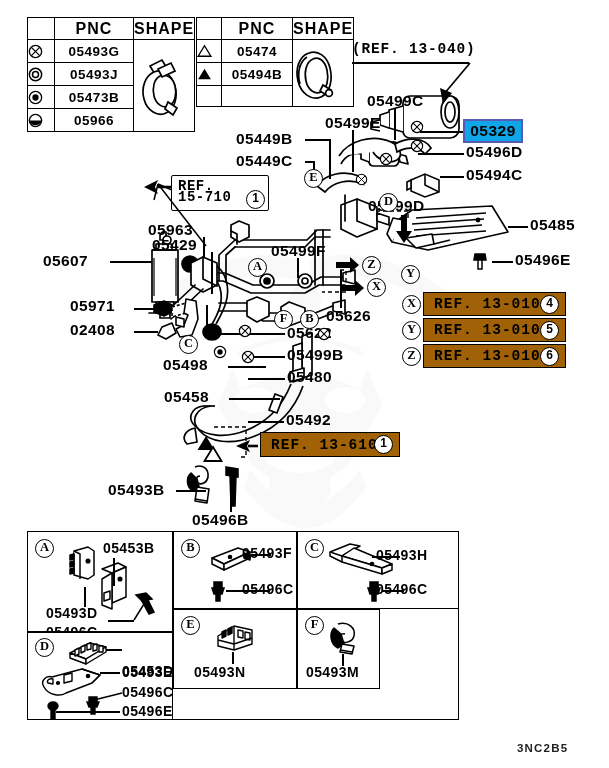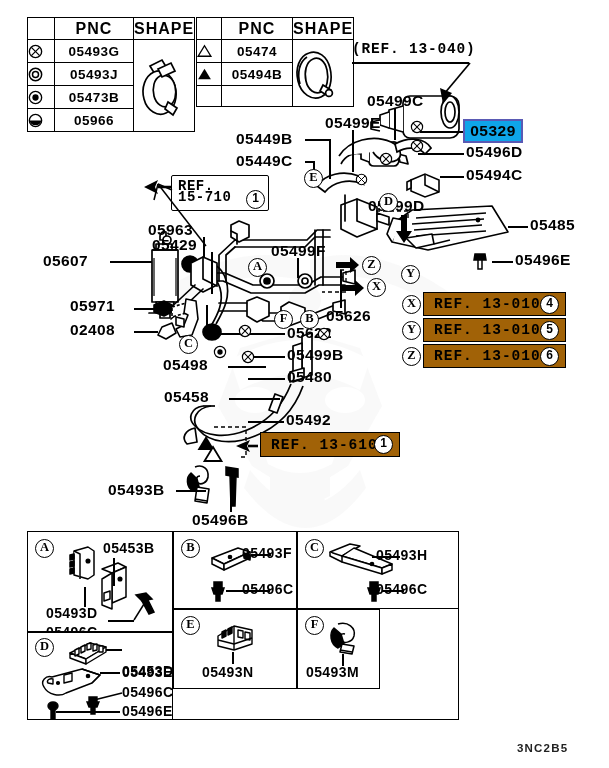--- a/index.html
+++ b/index.html
@@ -722,21 +722,21 @@
         <path d="M6 14 L22 4 L40 8 L40 22 L22 28 L6 24 Z"></path>
         <path d="M22 4 l0 24"></path>
         <path d="M10 10 l4 -2 0 6 -4 2z" fill="#000"></path>
         <path d="M16 7 l4 -2 0 6 -4 2z" fill="#000"></path>
         <path d="M26 8 l5 1 0 7 -5 -1z"></path>
         <path d="M33 10 l5 1 0 7 -5 -1z"></path>
         <path d="M6 18 l16 4 18 -6" fill="none"></path>
       </g>
     </svg>
     <div class="ld" style="left:58px;top:42px;width:1.6px;height:12px;"></div>
-    <div class="lbl sm" style="left:20px;top:55px;margin-left:8px;">05493N</div>
+    <div class="lbl sm" style="left:20px;top:55px;">05493N</div>
   </div>
 
   <div class="panel" style="left:297px;top:609px;width:83px;height:80px;">
     <div class="circ" style="left:7px;top:6px;">F</div>
     <svg class="abs" style="left:30px;top:10px;" width="34" height="36" viewBox="0 0 34 36">
       <g stroke="#000" stroke-width="1.5" fill="#fff" stroke-linejoin="round">
         <path d="M10 4 c10 -3 18 4 16 12 c-2 7 -11 8 -14 4 c-2 -3 1 -7 5 -6"></path>
         <path d="M6 8 c-5 5 -4 16 4 20 l6 -4 -3 -10z" fill="#000"></path>
         <path d="M14 24 l12 2 -2 8 -12 -2z"></path>
         <path d="M12 30 l12 2"></path>

